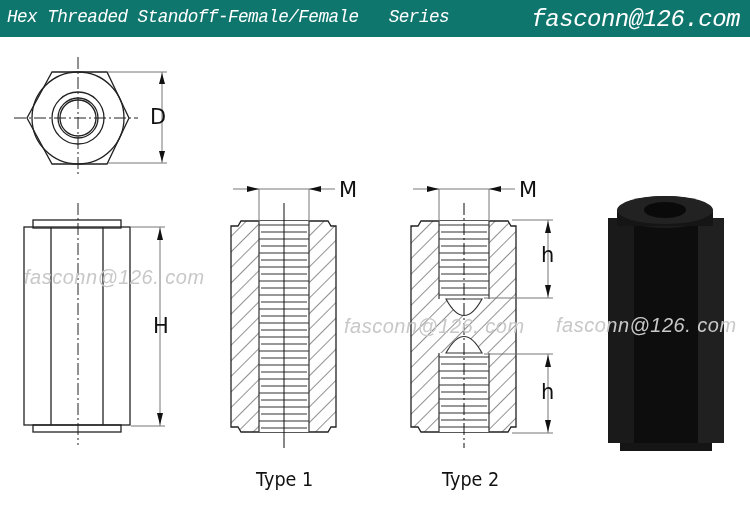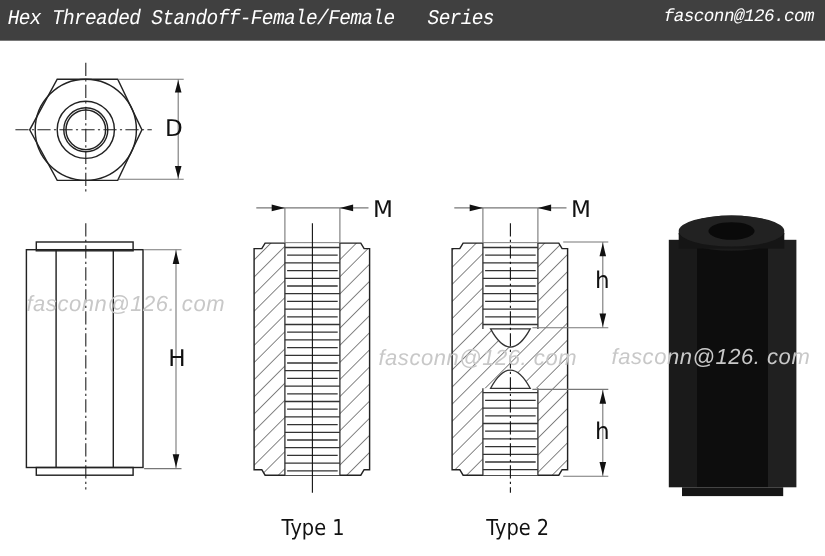--- a/index.html
+++ b/index.html
@@ -1,19 +1,19 @@
 <!DOCTYPE html>
 <html><head>
 <meta charset="utf-8">
 <style>
   html, body { margin:0; padding:0; }
   body { width:750px; height:505px; background:#ffffff; position:relative; overflow:hidden; font-family:"DejaVu Sans", sans-serif; }
-  .header { position:absolute; left:0; top:0; width:750px; height:37px; background:#404040; }
+  .header { position:absolute; left:0; top:0; width:750px; height:37px; background:#0f766e; }
   .header-title { position:absolute; left:7px; top:6px; font-family:"Liberation Mono", monospace; font-style:italic; font-size:19px; color:#ffffff; white-space:pre; letter-spacing:-0.6px; transform:scaleX(0.93); transform-origin:left; }
-  .header-email { position:absolute; right:10px; top:6px; font-family:"Liberation Mono", monospace; font-style:italic; font-size:16px; color:#ffffff; letter-spacing:-0.5px;text-align:right; }
+  .header-email { position:absolute; right:10px; top:6px; font-family:"Liberation Mono", monospace; font-style:italic; font-size:24px; color:#ffffff; letter-spacing:-0.5px;text-align:right; }
   svg.drawing { position:absolute; left:0; top:0; }
   .label { position:absolute; font-family:"DejaVu Sans", sans-serif; color:#111; }
   .wm { position:absolute; font-family:Liberation Sans, sans-serif; font-style:italic; font-size:20px; color:#c8c8c8; letter-spacing:0.5px; white-space:nowrap; }
   .type-label { position:absolute; font-family:"DejaVu Sans", sans-serif; font-size:20px; color:#111; transform:scaleX(0.88); transform-origin:left; }
 </style>
 </head>
 <body>
 
 <div class="header">
   <span class="header-title">Hex Threaded Standoff-Female/Female   Series</span>

